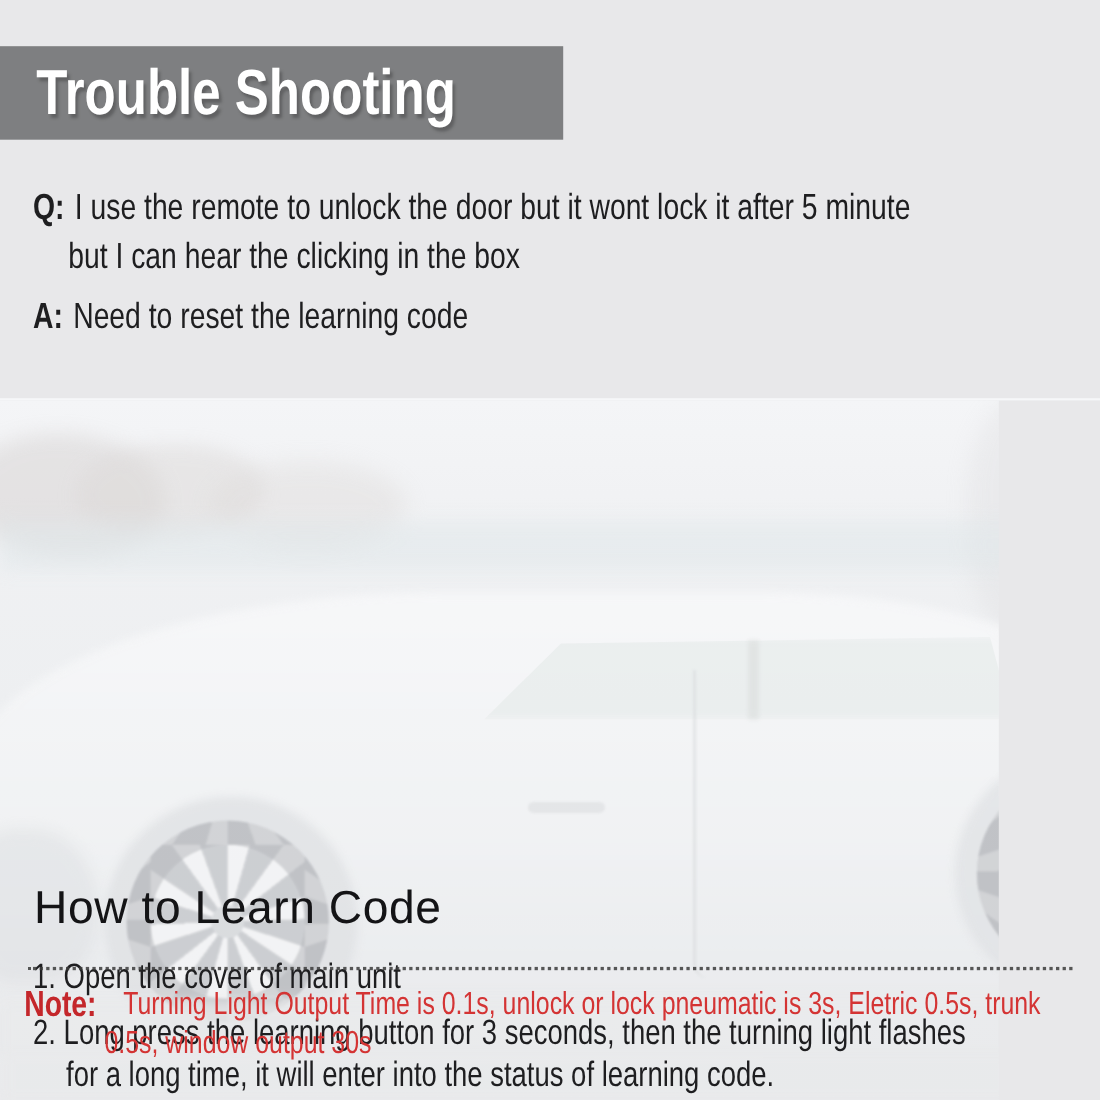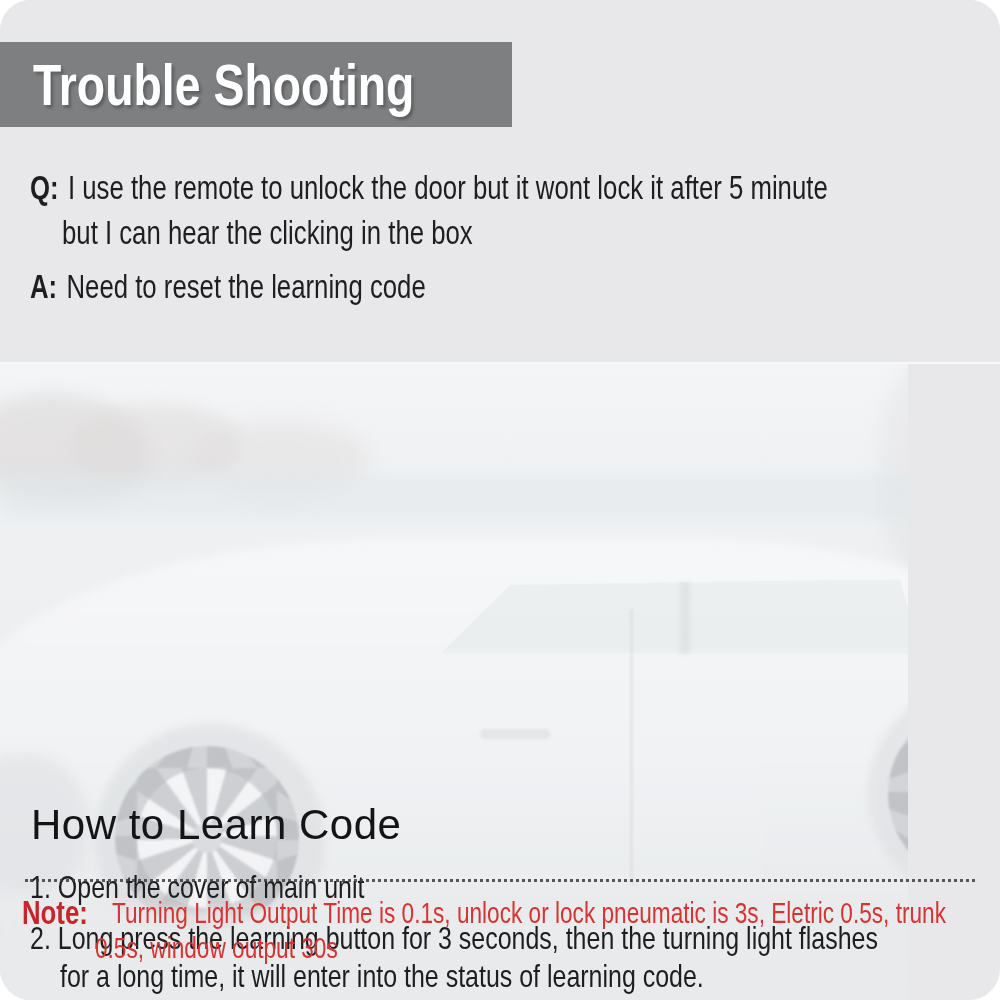--- a/index.html
+++ b/index.html
@@ -9,21 +9,20 @@
     --body-text:#1e1e20;
     --photo-bg:#f2f3f5;
     --note-red:#d43434;
     --note-label-red:#c4272b;
   }
   html,body{margin:0;padding:0;}
   body{font-family:"Liberation Sans","DejaVu Sans",sans-serif;}
   .page{
     position:relative;width:1000px;height:1000px;overflow:hidden;
     background:var(--page-bg);
-    border-radius:31px;
   }
   
   .top-section{
     position:absolute;left:0;top:0;width:1000px;height:362px;
     background:var(--page-bg);
     border-bottom:2px solid #f6f7f9;
   }
   .banner{
     position:absolute;left:0;top:42px;width:512px;height:85px;
     background:var(--banner-bg);

